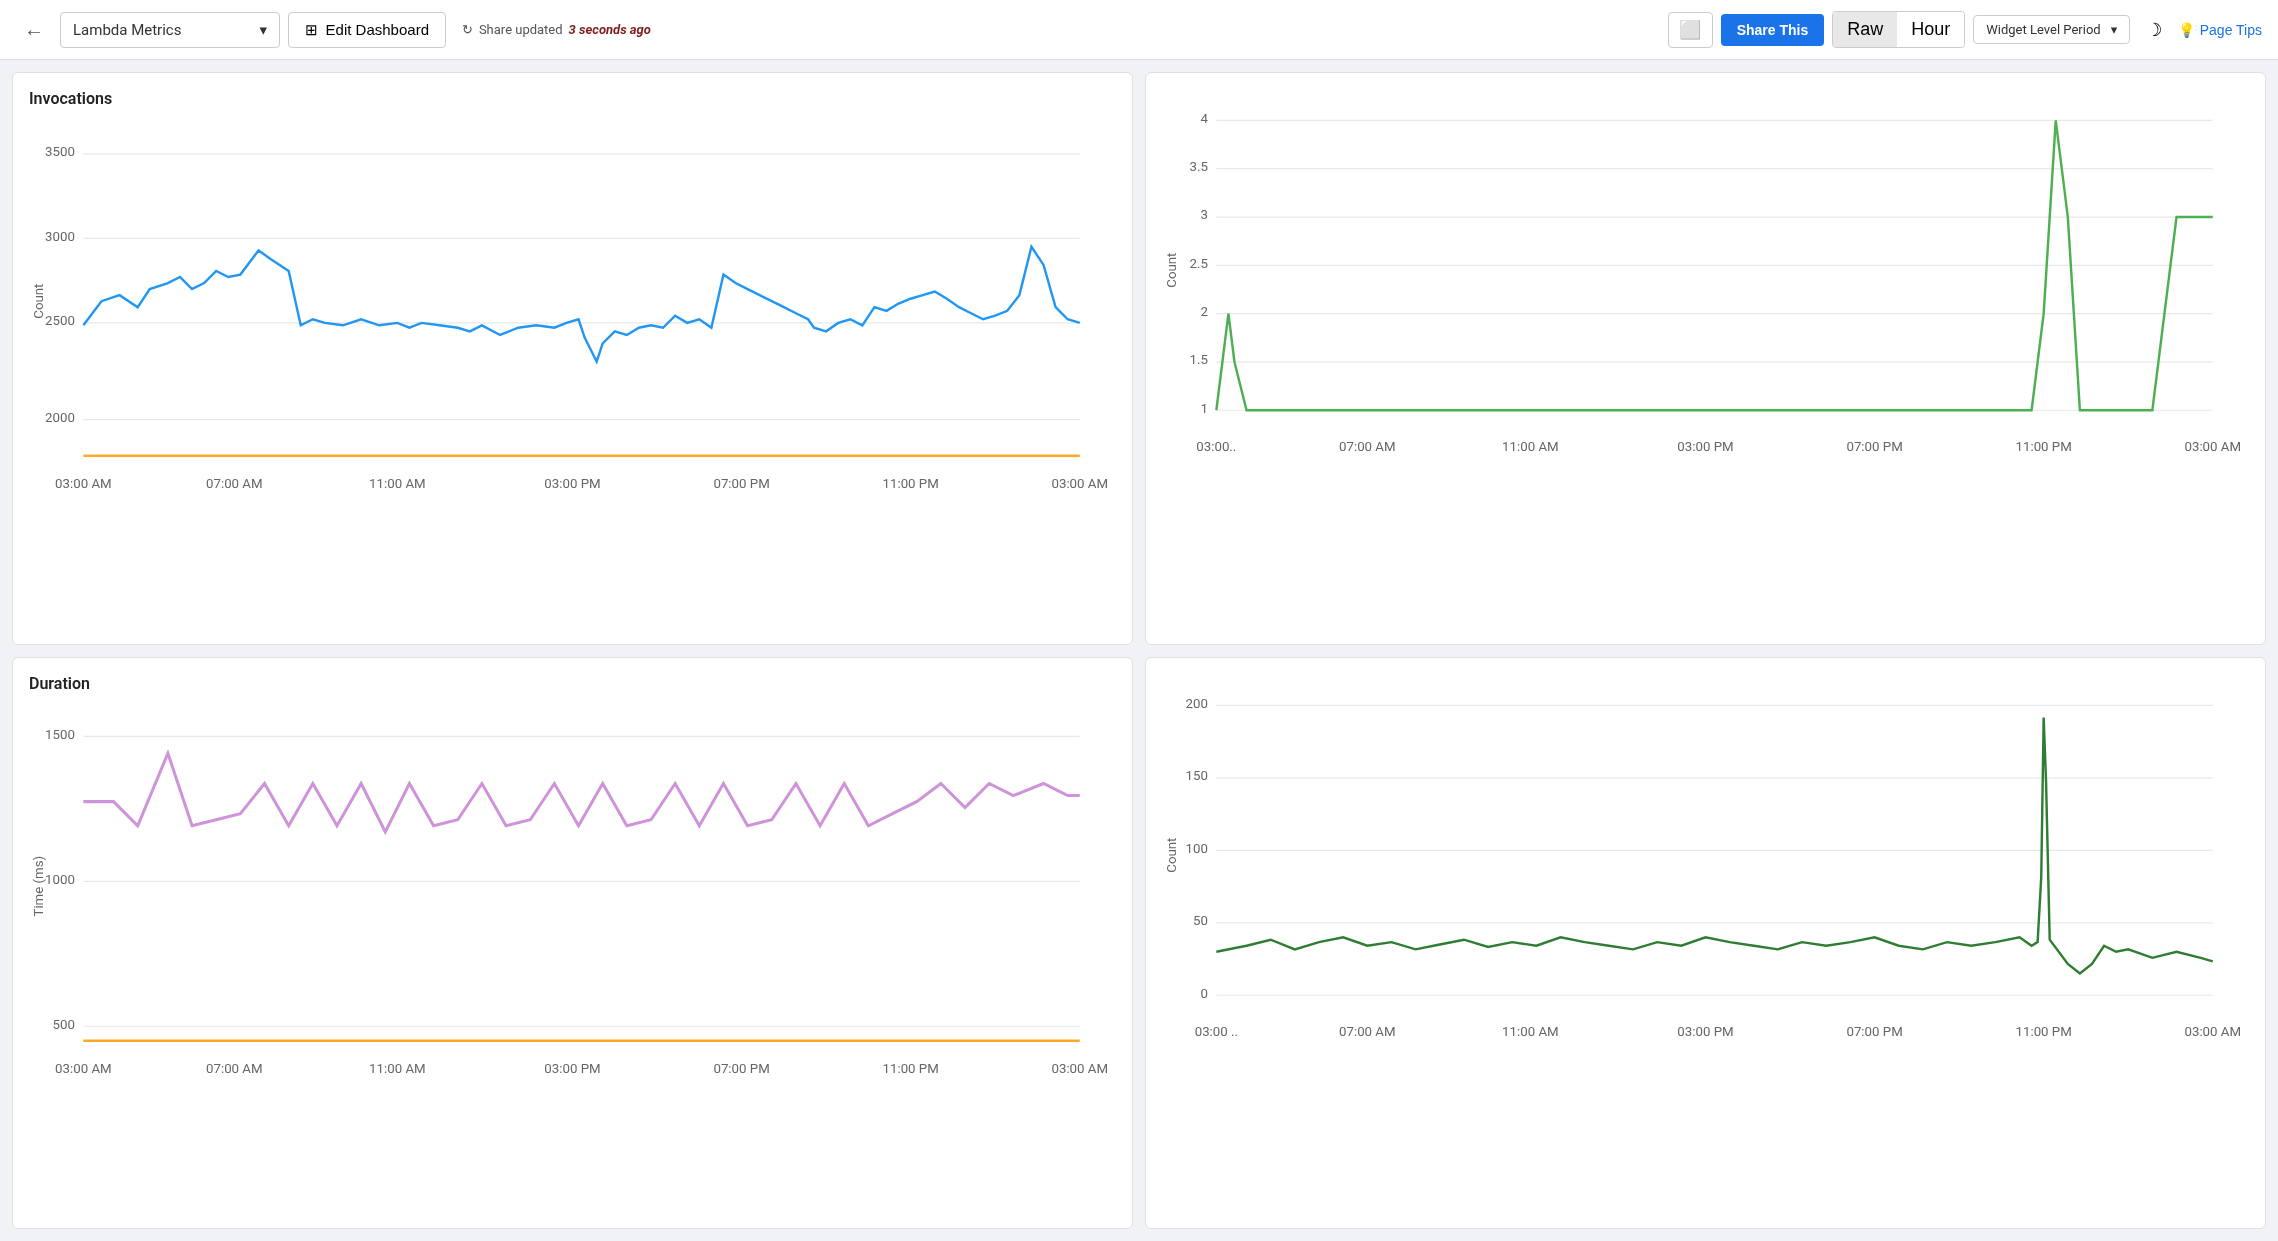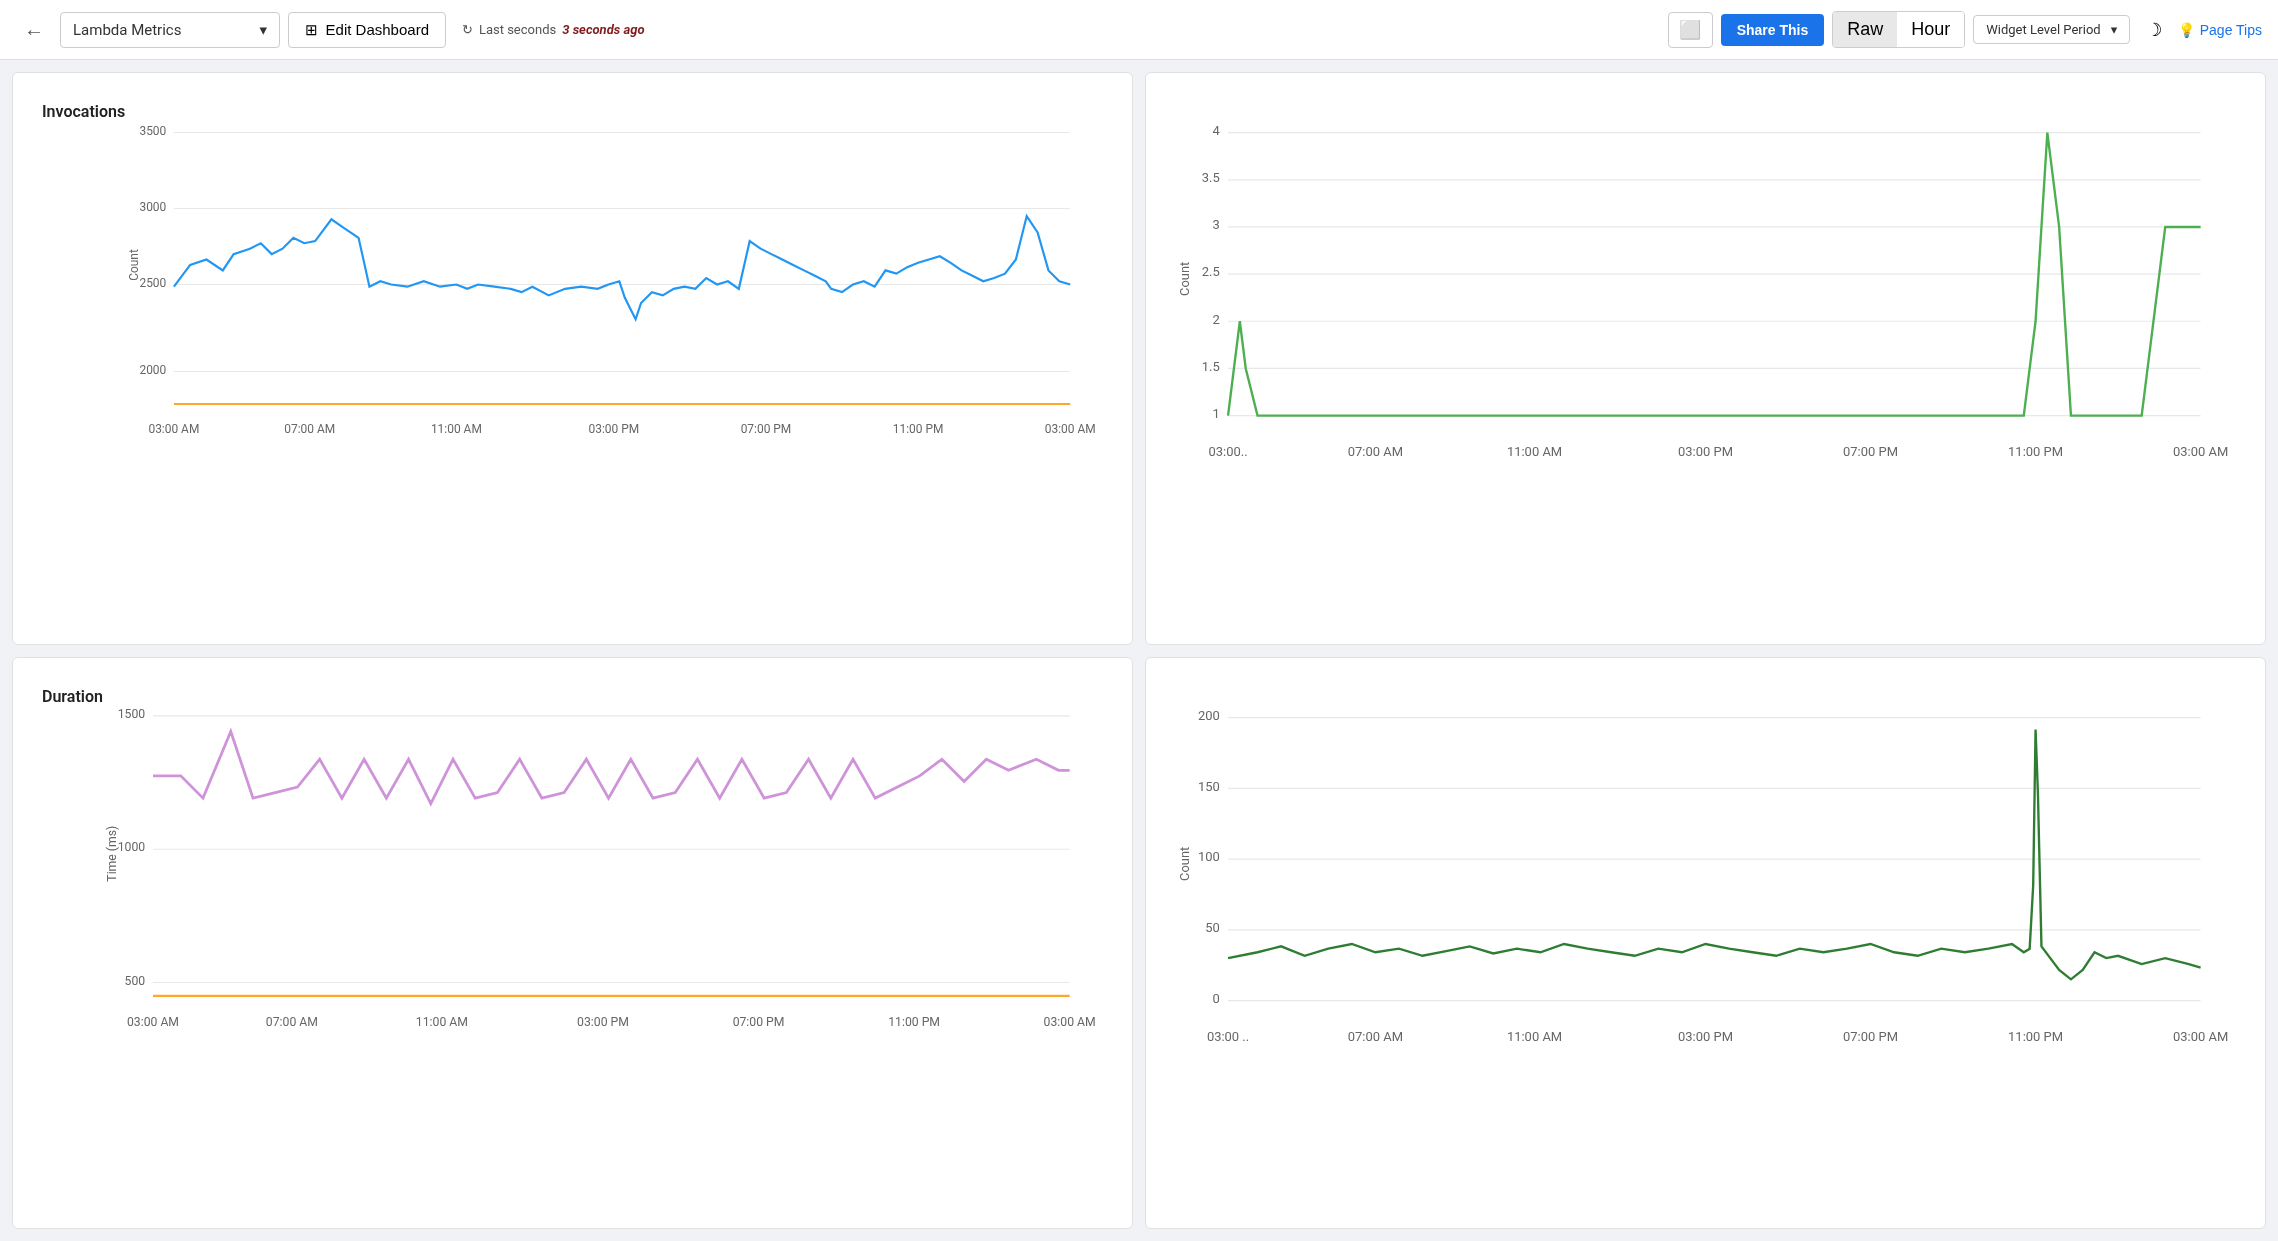--- a/index.html
+++ b/index.html
@@ -129,23 +129,23 @@
       grid-template-columns: 1fr 1fr;
       grid-template-rows: 1fr 1fr;
       gap: 12px;
       padding: 12px;
       height: calc(1241px - 60px);
     }
     .widget {
       background: #fff;
       border: 1px solid #e0e0e0;
       border-radius: 6px;
-      padding: 29px;
-      display: flex;
-      flex-direction: row;
+      padding: 16px;
+      display: flex;
+      flex-direction: column;
     }
     .widget-title {
       font-size: 16px;
       font-weight: 600;
       margin-bottom: 12px;
       color: #222;
     }
     .chart-container {
       flex: 1;
       position: relative;
@@ -167,21 +167,21 @@
   <div class="dashboard-selector">
     <span>Lambda Metrics</span>
     <span>▾</span>
   </div>
   <button class="edit-dashboard-btn">
     <span>⊞</span>
     <span>Edit Dashboard</span>
   </button>
   <div class="last-updated">
     <span>↻</span>
-    <span>Last seconds</span>
+    <span>Share updated</span>
     <strong>3 seconds ago</strong>
   </div>
   <div class="spacer"></div>
   <button class="monitor-btn">
     <span>⬜</span>
   </button>
   <button class="share-btn">Share This</button>
   <div class="raw-hour-toggle">
     <button class="active">Raw</button>
     <button>Hour</button>

